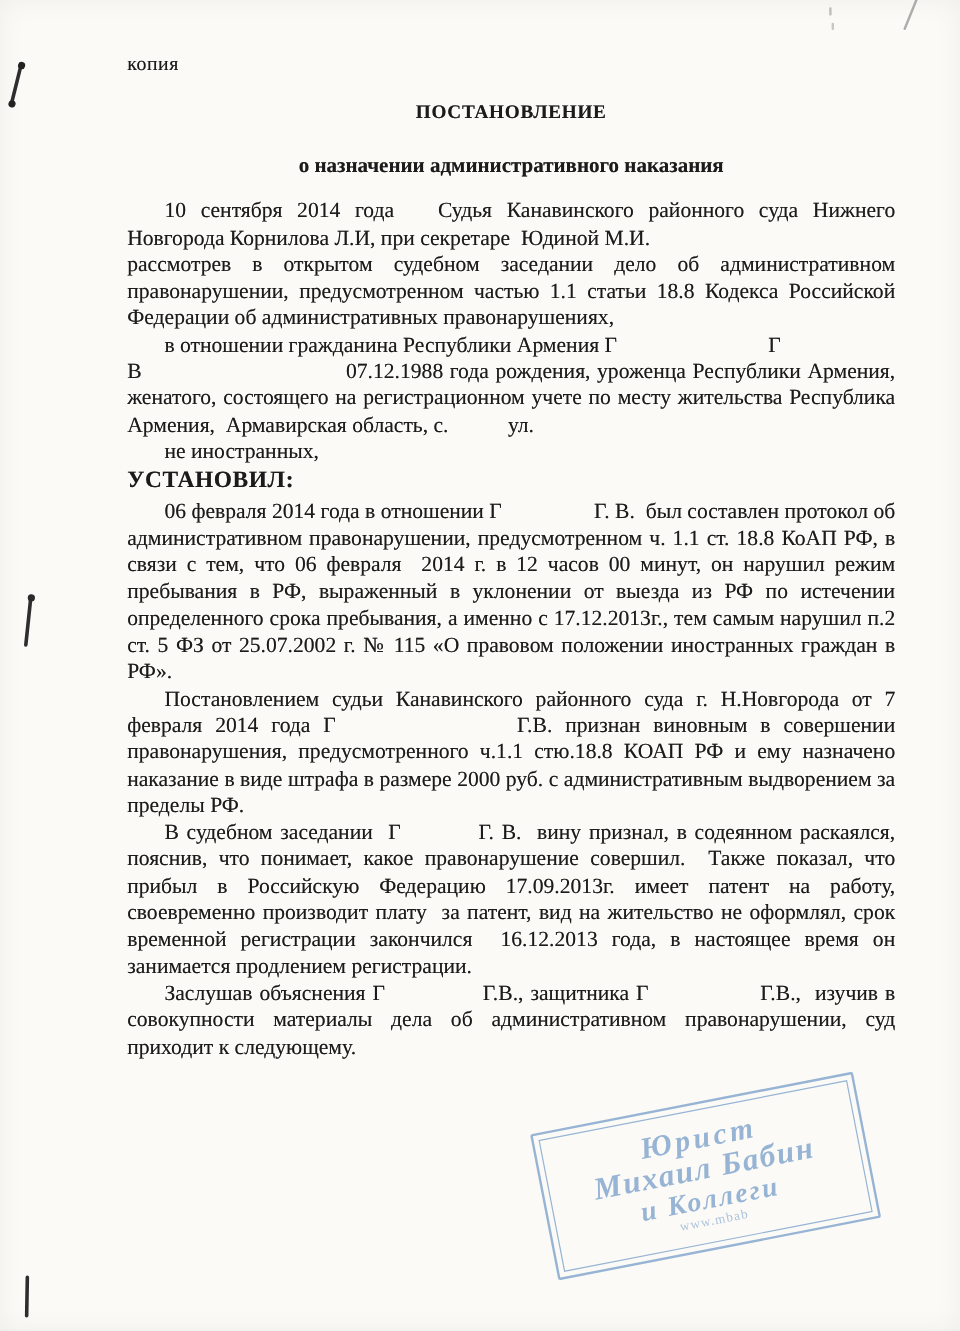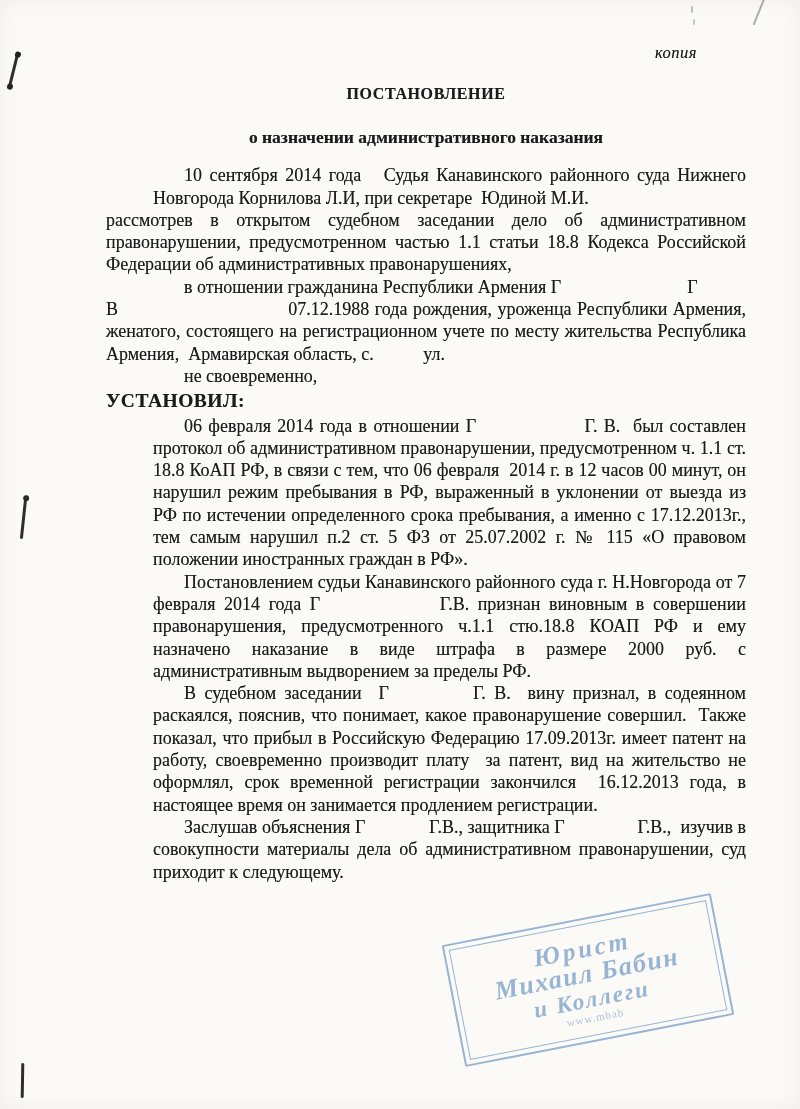--- a/index.html
+++ b/index.html
@@ -12,34 +12,34 @@
     box-shadow:inset 0 0 22px rgba(0,0,0,0.05);
     font-family:"Liberation Serif", serif;
     color:#1b1b1b;
   }
   .doc{
     position:absolute;left:106px;top:42px;width:640px;
     font-size:18px;line-height:22.3px;
     text-shadow:0 0 0.5px rgba(25,25,25,0.55);
   }
   .copy-label{
-    text-align:right;padding-right:49px;
-    font-size:16.5px;letter-spacing:0.5px;font-style:italic;
+    padding-right:49px;
+    font-size:16.5px;letter-spacing:0.5px;
   }
   .doc-title{
     margin:18px 0 0 0;text-align:center;
     font-size:16px;font-weight:bold;letter-spacing:0.6px;line-height:24px;
   }
   .doc-subtitle{
     margin:20px 0 0 0;text-align:center;
     font-size:17.5px;font-weight:bold;line-height:22px;
   }
   .doc-body{margin-top:16px;}
   .para{margin:0;text-align:justify;}
-  .para.indent{text-indent:31px;margin-left:47px;}
+  .para.indent{text-indent:31px;}
   .para.plain{text-indent:0;}
   .para.heading{
     text-align:left;font-weight:bold;font-size:19.5px;
     text-indent:0;margin:3px 0 2px 0;letter-spacing:0.5px;
   }
   
   .stamp{
     position:absolute;left:451px;top:918px;width:274px;height:124px;
     transform:rotate(-11deg);
     color:#7fa6d2;opacity:0.8;mix-blend-mode:multiply;
@@ -75,21 +75,21 @@
 
   <div class="doc">
     <div class="copy-label">копия</div>
     <div class="doc-title">ПОСТАНОВЛЕНИЕ</div>
     <div class="doc-subtitle">о назначении административного наказания</div>
     <div class="doc-body">
         <p class="para indent">10 сентября 2014 года&nbsp;&nbsp; Судья Канавинского районного суда Нижнего Новгорода Корнилова Л.И, при секретаре &nbsp;Юдиной М.И.</p>
         <p class="para plain">рассмотрев в открытом судебном заседании дело об административном правонарушении, предусмотренном частью 1.1 статьи 18.8 Кодекса Российской Федерации об административных правонарушениях,</p>
         <p class="para indent">в отношении гражданина Республики Армения Г&nbsp;&nbsp;&nbsp;&nbsp;&nbsp;&nbsp;&nbsp;&nbsp;&nbsp;&nbsp;&nbsp;&nbsp;&nbsp;&nbsp;&nbsp;&nbsp;&nbsp;&nbsp;&nbsp;&nbsp;&nbsp;&nbsp;&nbsp;&nbsp;&nbsp;&nbsp;&nbsp;&nbsp;Г</p>
         <p class="para plain">В&nbsp;&nbsp;&nbsp;&nbsp;&nbsp;&nbsp;&nbsp;&nbsp;&nbsp;&nbsp;&nbsp;&nbsp;&nbsp;&nbsp;&nbsp;&nbsp;&nbsp;&nbsp;&nbsp;&nbsp;&nbsp;&nbsp;&nbsp;&nbsp;&nbsp;&nbsp;&nbsp;&nbsp;&nbsp;&nbsp;&nbsp;07.12.1988 года рождения, уроженца Республики Армения, женатого, состоящего на регистрационном учете по месту жительства Республика Армения,&nbsp; Армавирская область, с.&nbsp;&nbsp;&nbsp;&nbsp;&nbsp;&nbsp;&nbsp;&nbsp;&nbsp;&nbsp; ул.</p>
-        <p class="para indent">не своевременно,</p>
+        <p class="para indent">не иностранных,</p>
         <p class="para heading">УСТАНОВИЛ:</p>
         <p class="para indent">06 февраля 2014 года в отношении Г&nbsp;&nbsp;&nbsp;&nbsp;&nbsp;&nbsp;&nbsp;&nbsp;&nbsp;&nbsp;&nbsp;&nbsp;&nbsp;&nbsp;&nbsp;&nbsp;&nbsp;Г. В.&nbsp; был составлен протокол об административном правонарушении, предусмотренном ч. 1.1 ст. 18.8 КоАП РФ, в связи с тем, что 06 февраля&nbsp; 2014 г. в 12 часов 00 минут, он нарушил режим пребывания в РФ, выраженный в уклонении от выезда из РФ по истечении определенного срока пребывания, а именно с 17.12.2013г., тем самым нарушил п.2 ст. 5 ФЗ от 25.07.2002 г. № 115 «О правовом положении иностранных граждан в РФ».</p>
         <p class="para indent">Постановлением судьи Канавинского районного суда г. Н.Новгорода от 7 февраля 2014 года Г&nbsp;&nbsp;&nbsp;&nbsp;&nbsp;&nbsp;&nbsp;&nbsp;&nbsp;&nbsp;&nbsp;&nbsp;&nbsp;&nbsp;Г.В. признан виновным в совершении правонарушения, предусмотренного ч.1.1 стю.18.8 КОАП РФ и ему назначено наказание в виде штрафа в размере 2000 руб. с административным выдворением за пределы РФ.</p>
         <p class="para indent">В судебном заседании&nbsp; Г&nbsp;&nbsp;&nbsp;&nbsp;&nbsp;&nbsp;&nbsp;&nbsp;&nbsp;&nbsp;Г. В.&nbsp; вину признал, в содеянном раскаялся, пояснив, что понимает, какое правонарушение совершил.&nbsp; Также показал, что прибыл в Российскую Федерацию 17.09.2013г. имеет патент на работу, своевременно производит плату&nbsp; за патент, вид на жительство не оформлял, срок временной регистрации закончился&nbsp; 16.12.2013 года, в настоящее время он занимается продлением регистрации.</p>
         <p class="para indent">Заслушав объяснения Г&nbsp;&nbsp;&nbsp;&nbsp;&nbsp;&nbsp;&nbsp;&nbsp;&nbsp;&nbsp;&nbsp;&nbsp;&nbsp;&nbsp;Г.В., защитника Г&nbsp;&nbsp;&nbsp;&nbsp;&nbsp;&nbsp;&nbsp;&nbsp;&nbsp;&nbsp;&nbsp;&nbsp;&nbsp;&nbsp;&nbsp;&nbsp;Г.В.,&nbsp; изучив в совокупности материалы дела об административном правонарушении, суд приходит к следующему.</p>
       </div>
   </div>
 
   <div class="stamp">
     <div class="stamp-outer"></div>

